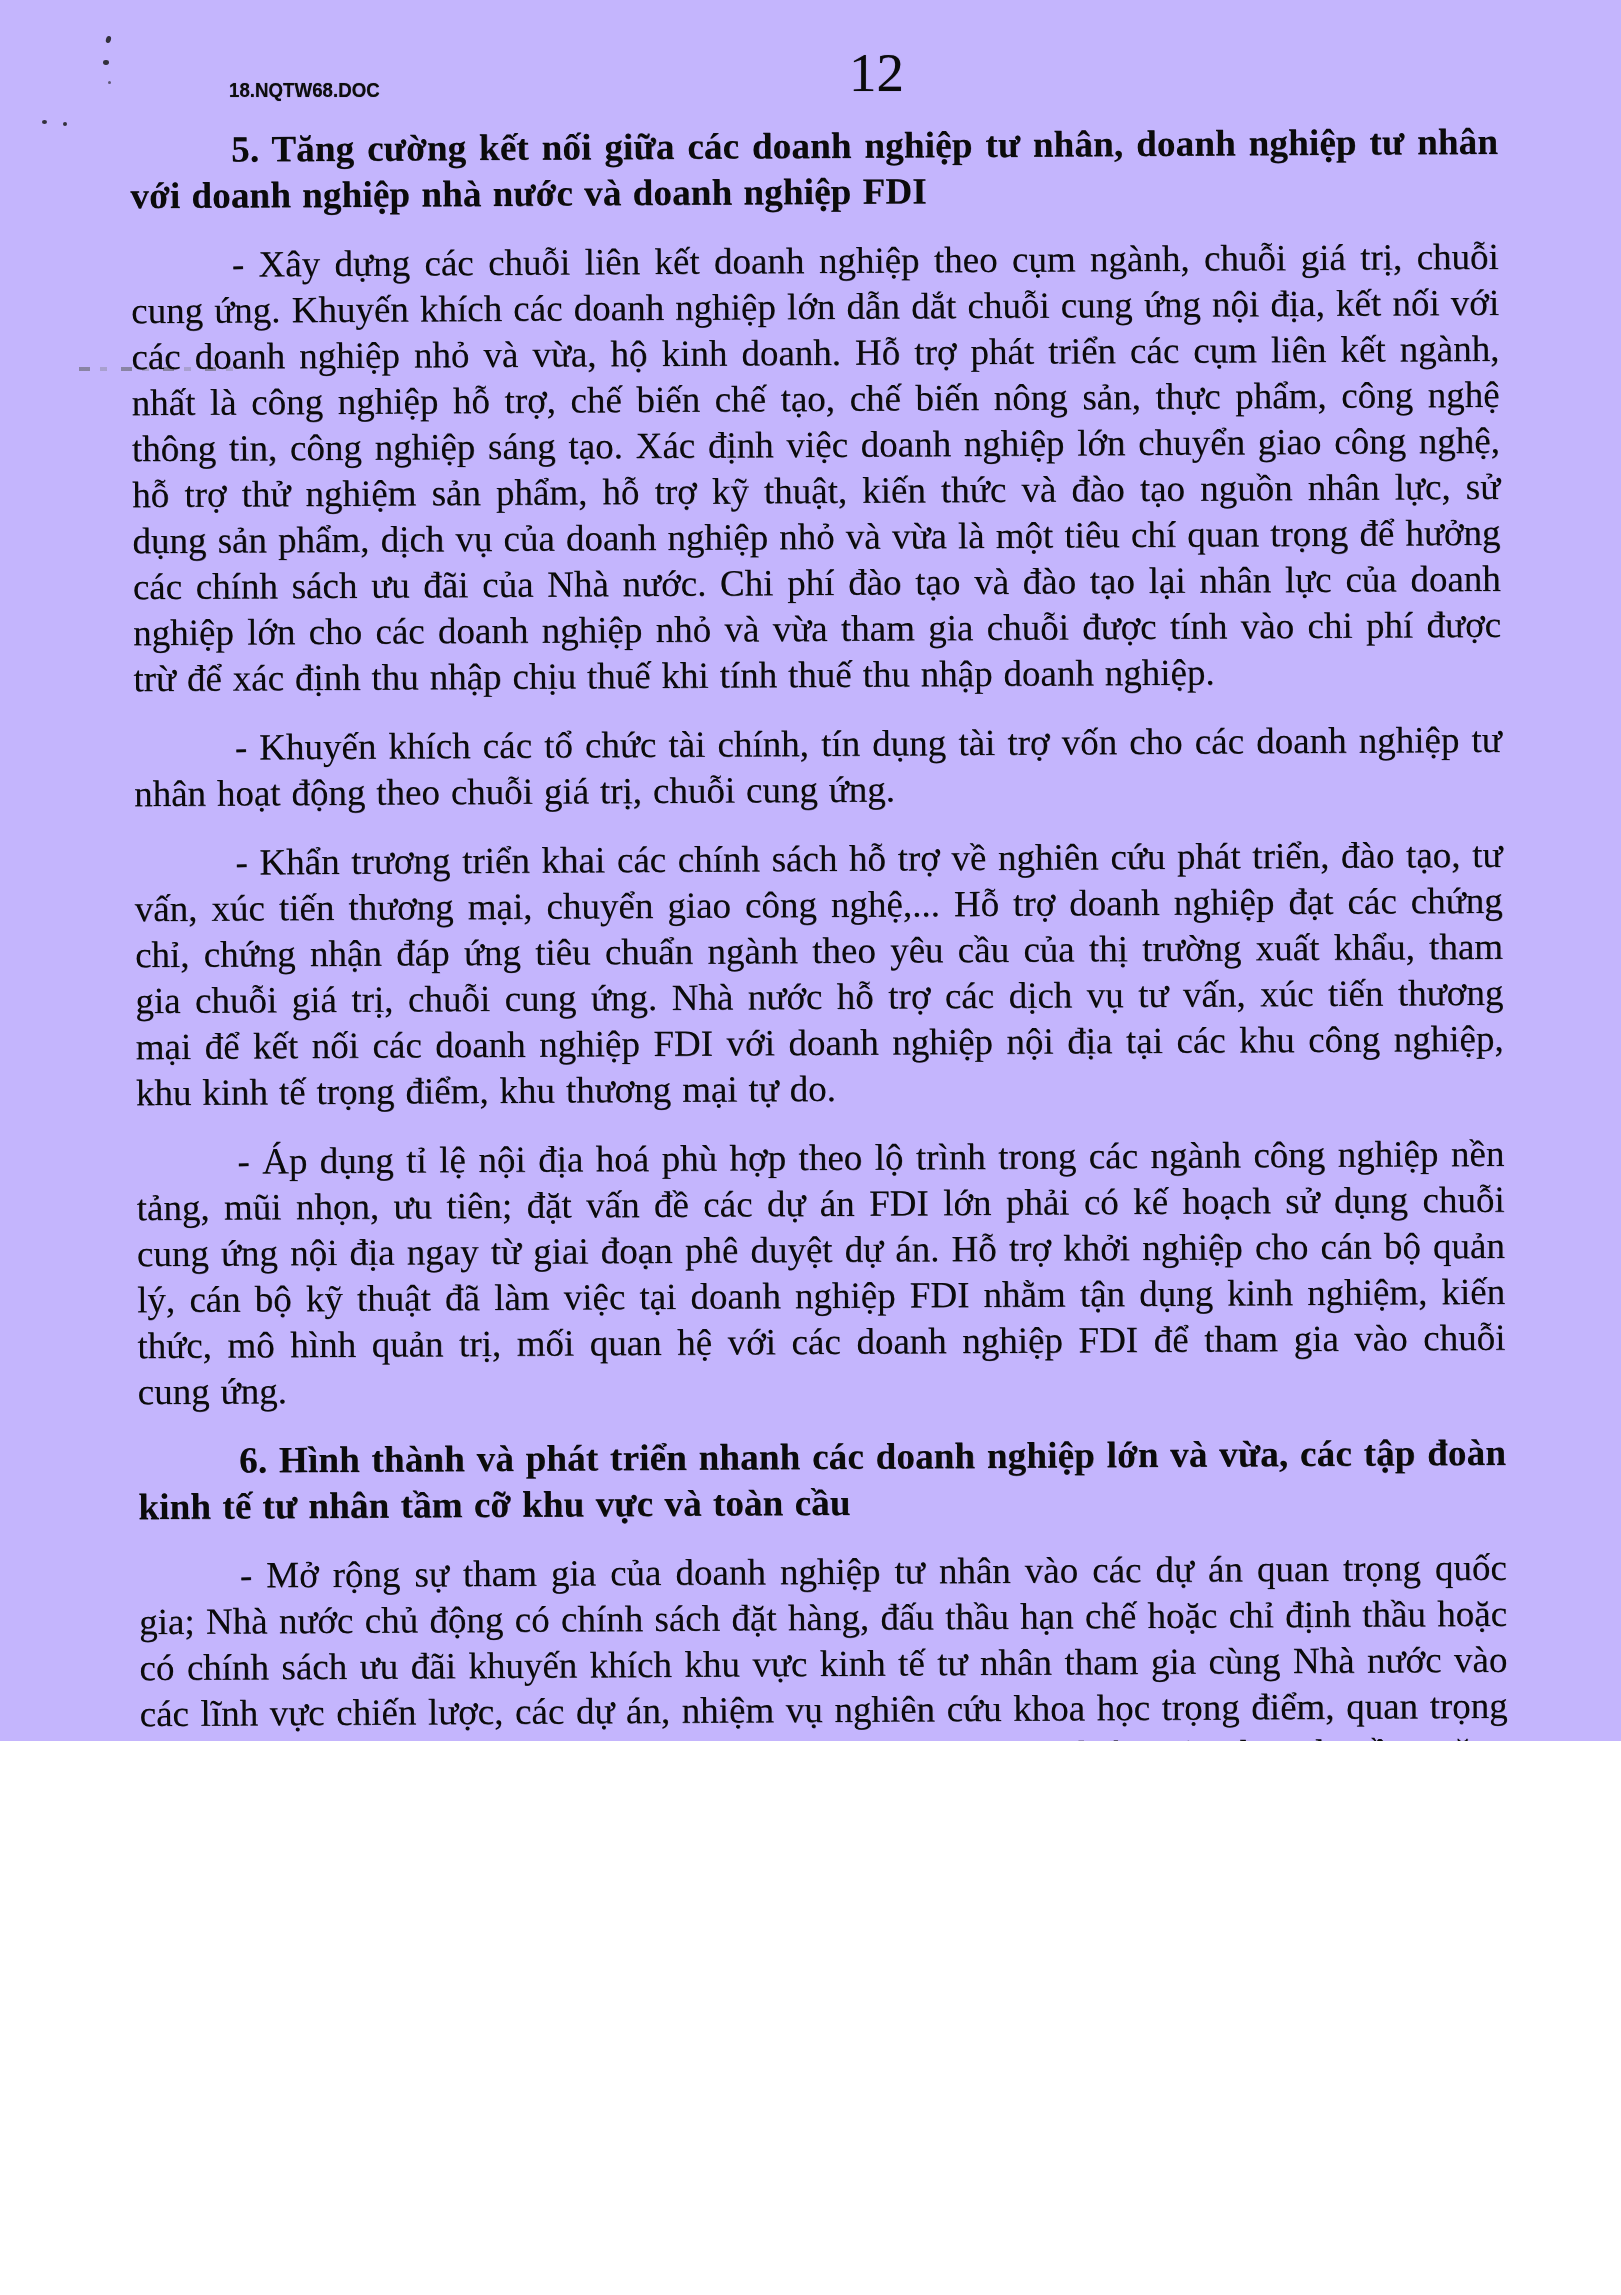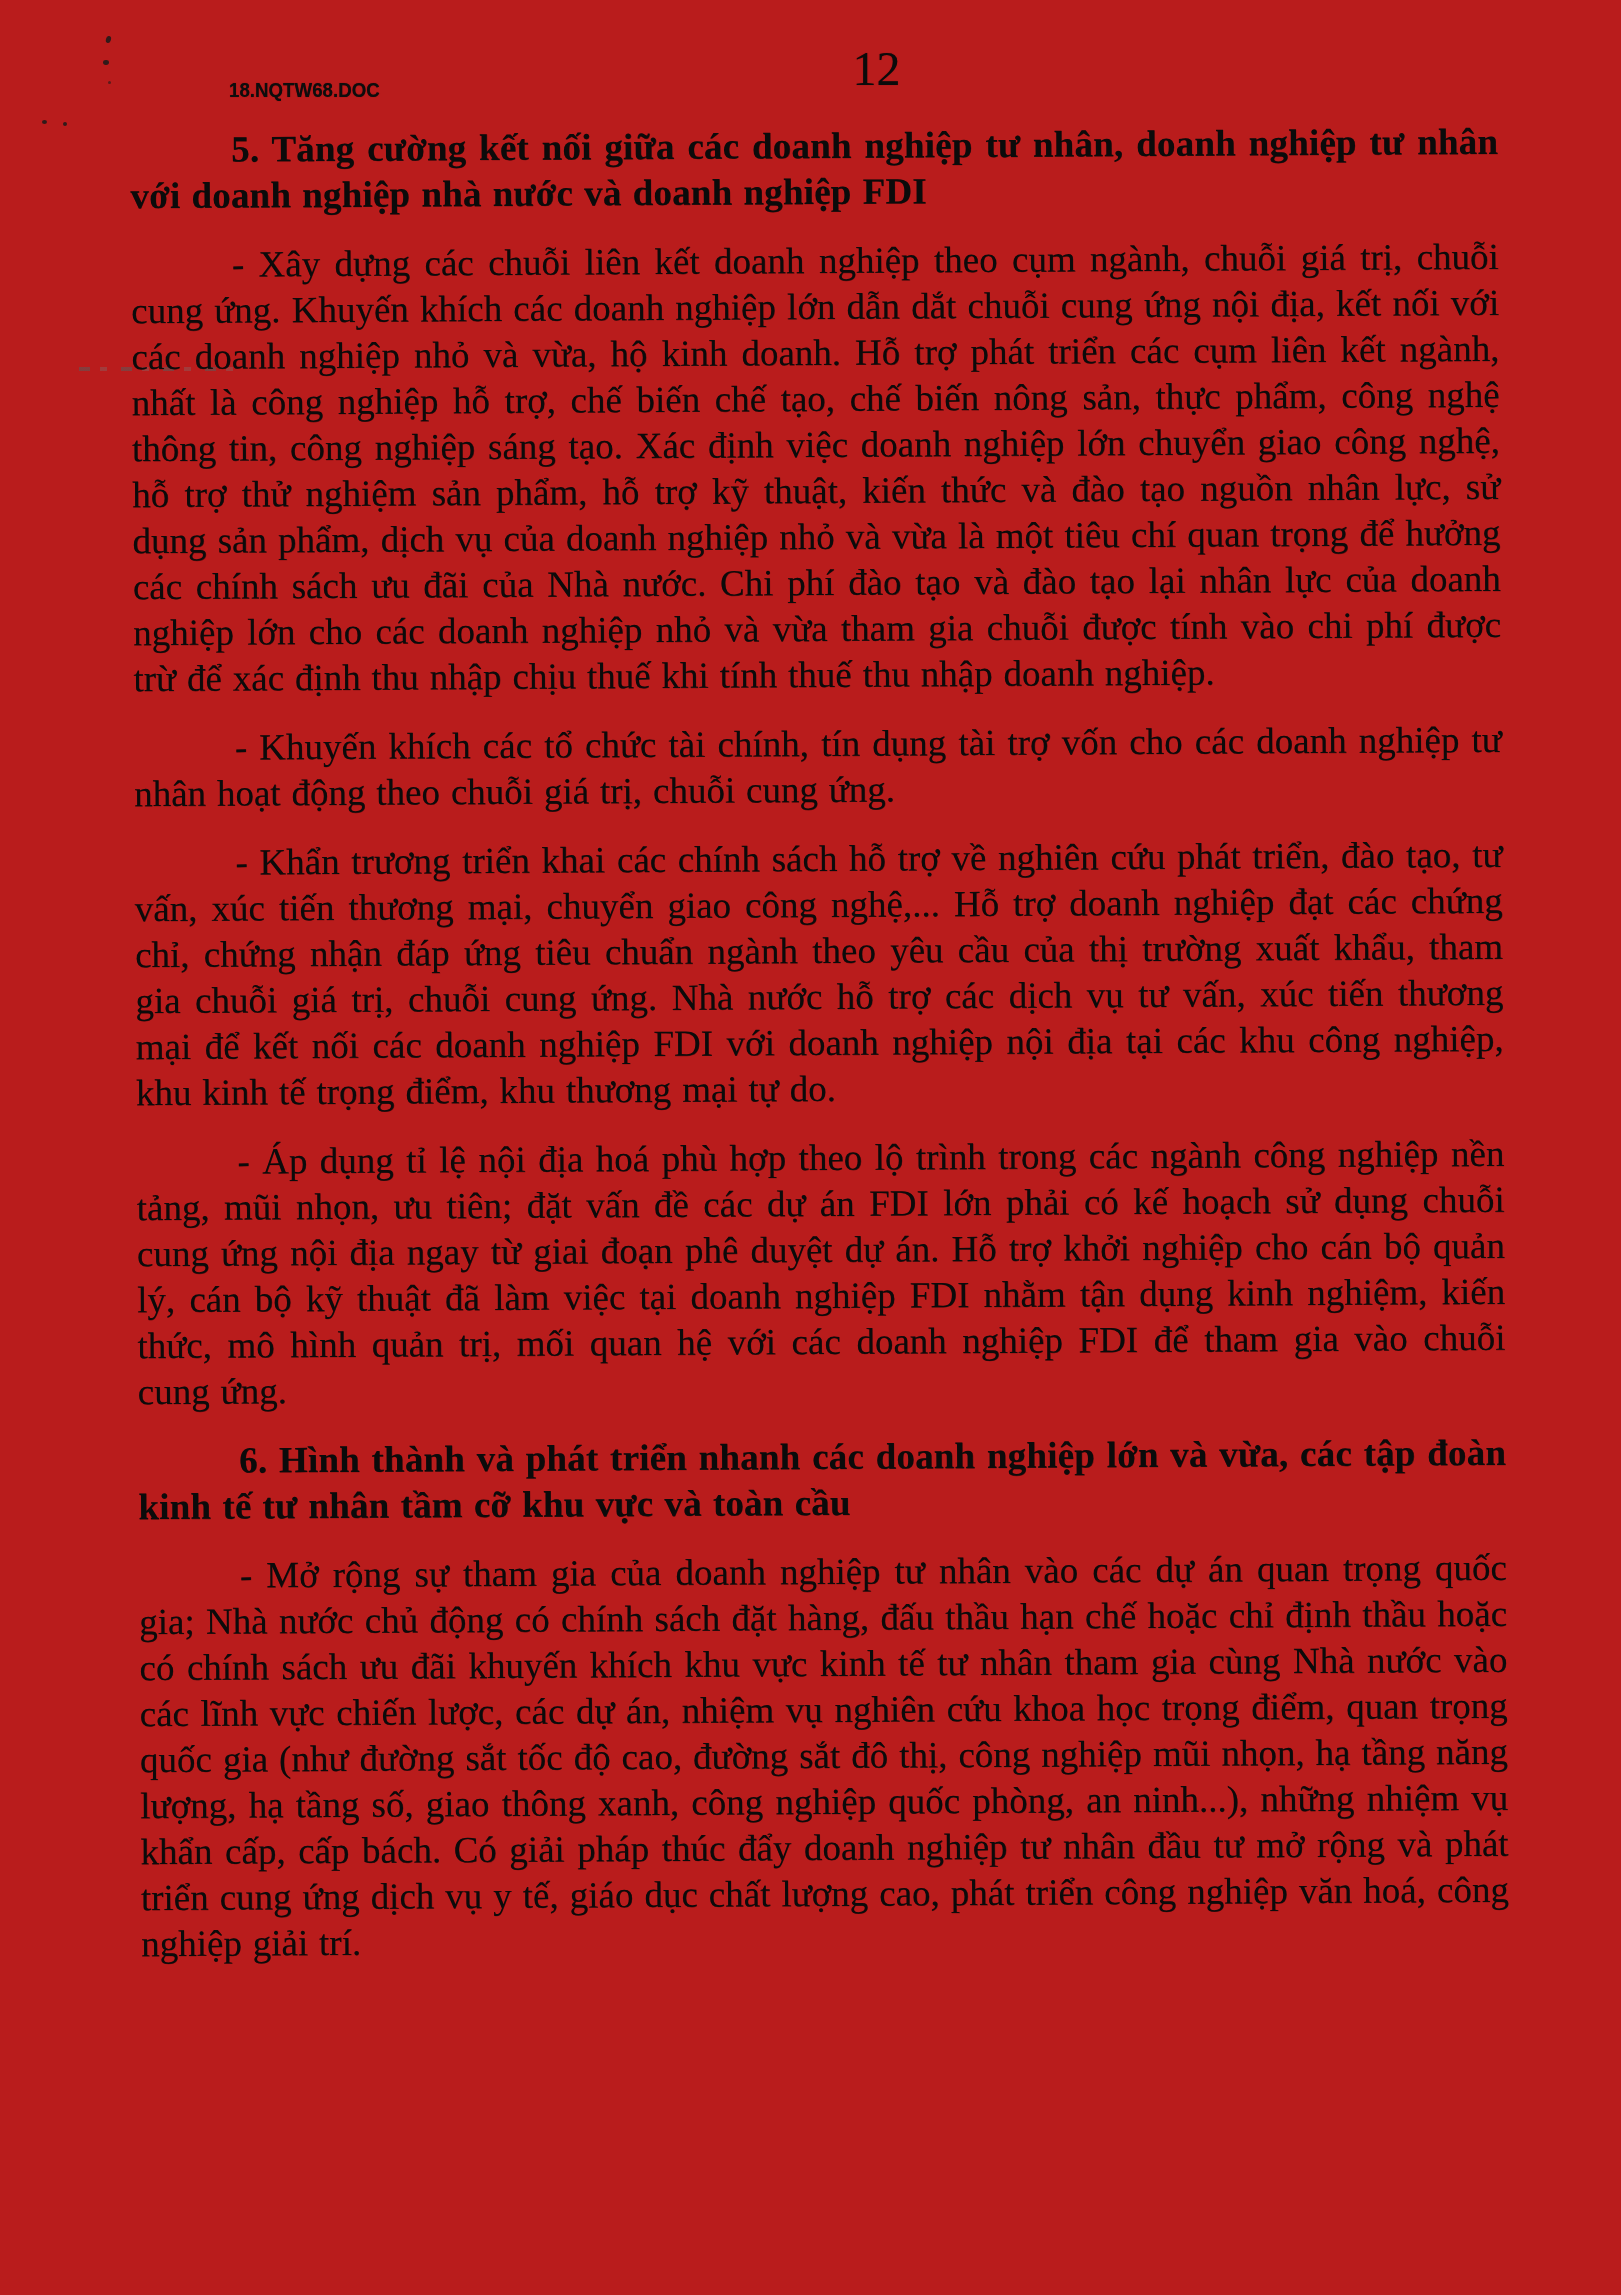--- a/index.html
+++ b/index.html
@@ -3,22 +3,22 @@
 <meta charset="utf-8">
 <style>
   html, body {
     margin: 0;
     padding: 0;
     background: #ffffff;
   }
   .page {
     position: relative;
     width: 1621px;
-    height: 2295px;
-    background: #b91c1c;
+    height: 1741px;
+    background: #c4b5fd;
     overflow: hidden;
     font-family: "Liberation Serif", "DejaVu Serif", serif;
     color: #0b0b0b;
   }
   
   .speck {
     position: absolute;
     background: #1a1a1a;
     border-radius: 50%;
     opacity: 0.85;
@@ -56,21 +56,21 @@
     transform: scale(.96, 1.04);
     transform-origin: left top;
     text-shadow: 0 0 0.8px rgba(0,0,0,.6);
   }
   .page-number {
     position: absolute;
     left: 848px;
     top: 41px;
     width: 57px;
     text-align: center;
-    font-size: 48px;
+    font-size: 55px;
     color: #0b0b0b;
     text-shadow: 0 0 0.8px rgba(0,0,0,.5);
   }
   .doc-body {
     position: absolute;
     left: 130px;
     top: 123px;
     width: 1368px;
     transform: rotate(-0.35deg);
     transform-origin: 50% 0;

